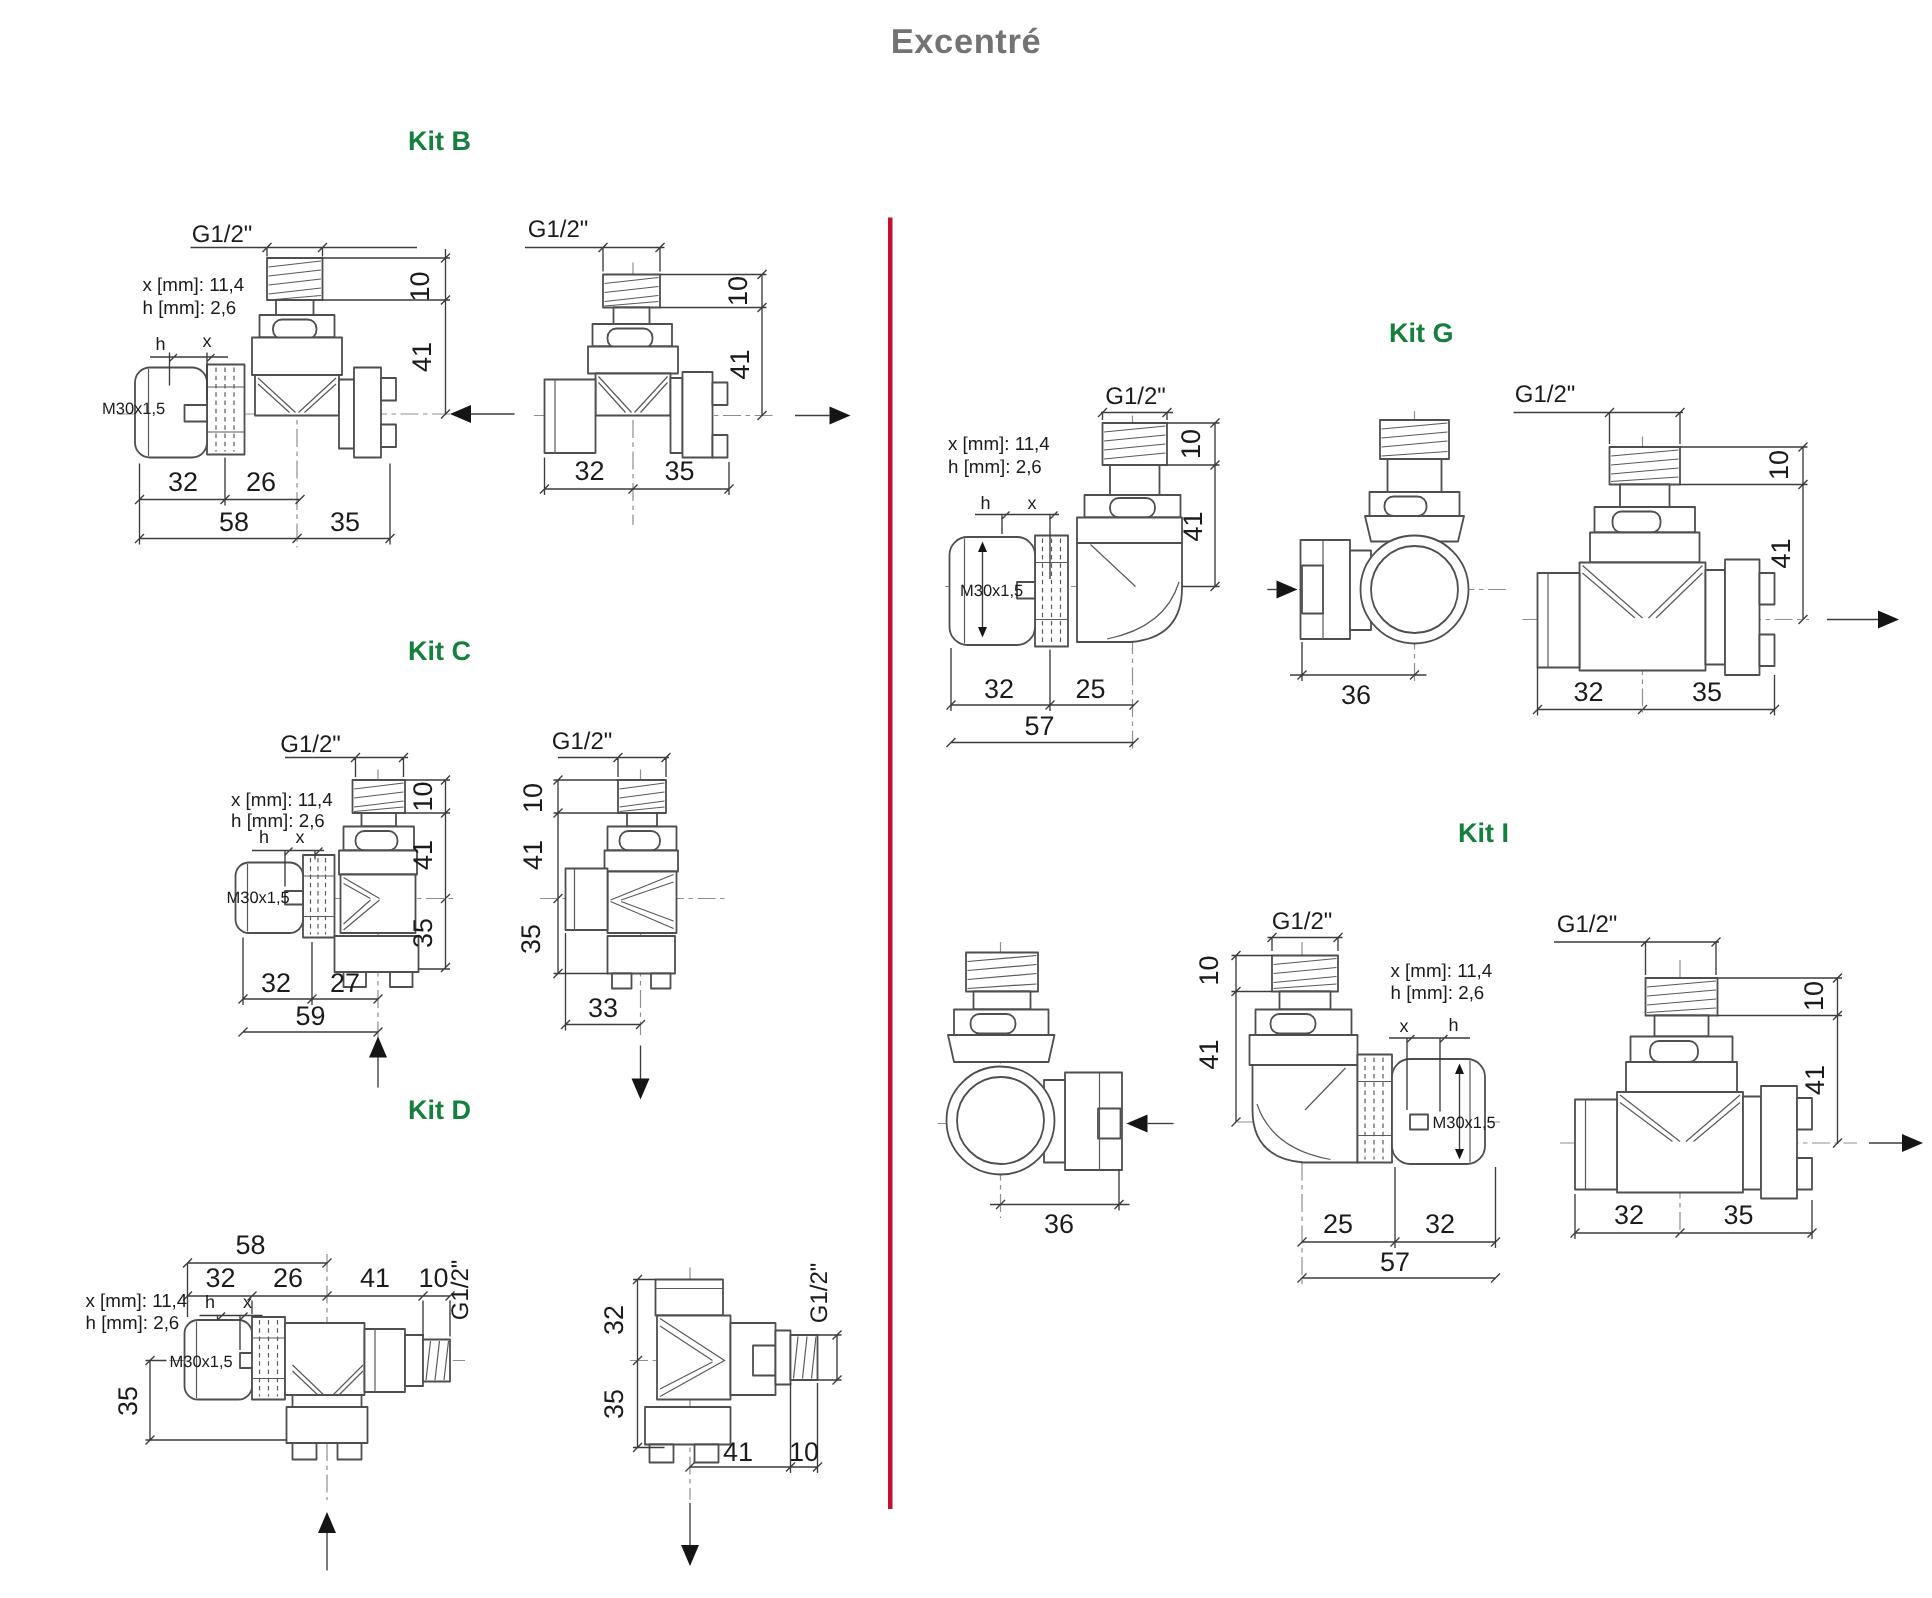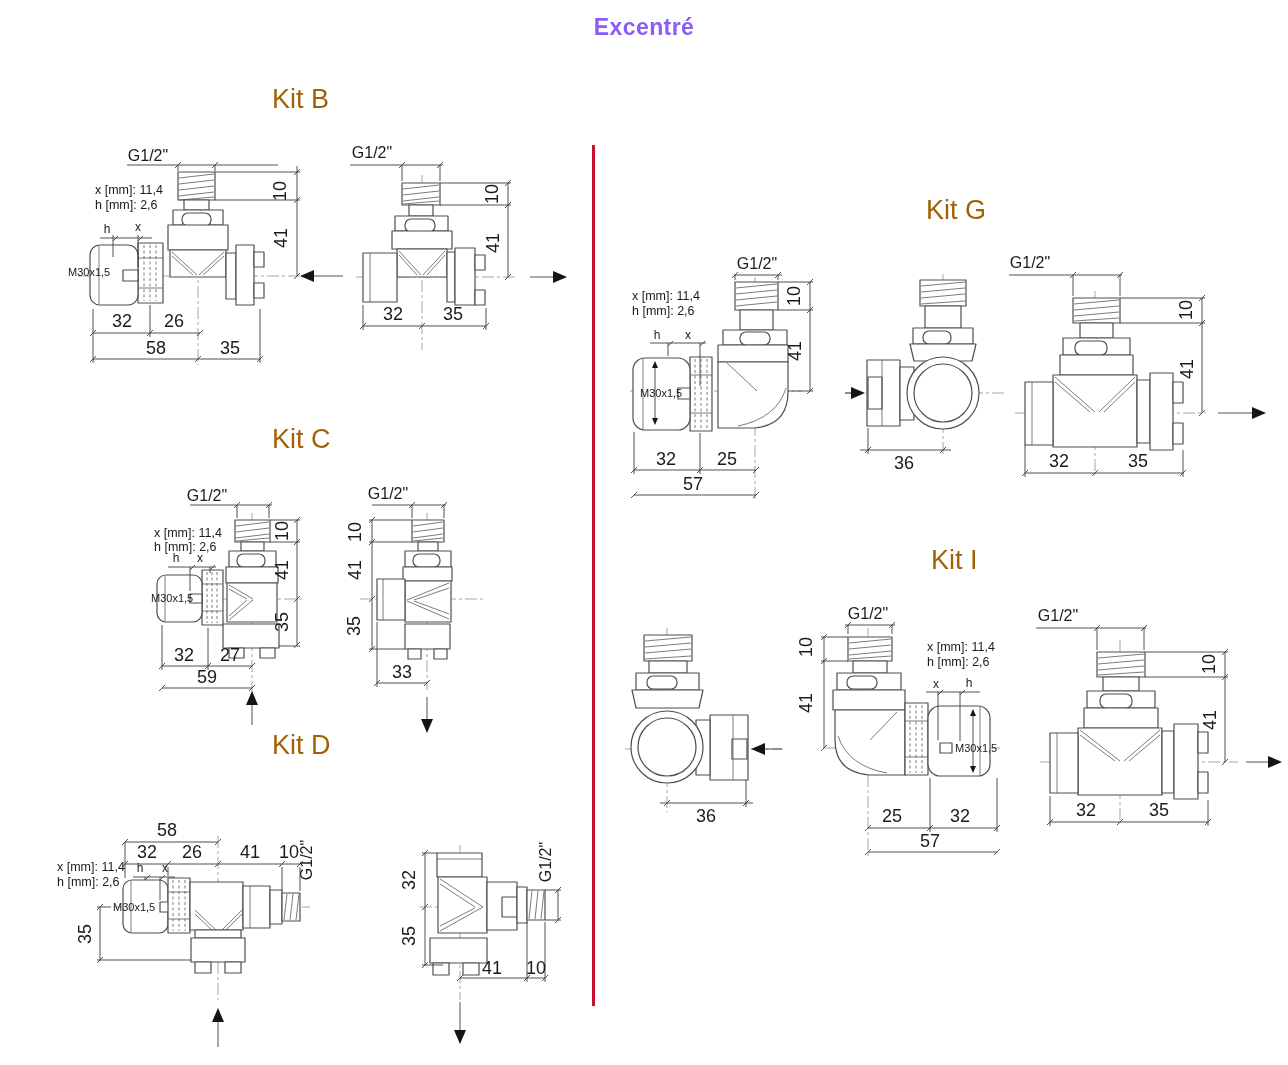--- a/index.html
+++ b/index.html
@@ -1,18 +1,18 @@
 <!DOCTYPE html>
 <html><head>
 <meta charset="utf-8">
 <style>
   html,body{margin:0;padding:0;background:#fff}
   .canvas{position:relative;width:1288px;height:1065px;background:#fff;font-family:"Liberation Sans",sans-serif;overflow:hidden}
-  .title{position:absolute;left:0;top:14px;width:100%;text-align:center;font-size:23px;font-weight:bold;color:#8b5cf6;letter-spacing:.4px}
-  .kit{position:absolute;font-size:27px;font-weight:normal;color:#a16207;white-space:nowrap}
+  .title{position:absolute;left:0;top:14px;width:100%;text-align:center;font-size:23px;font-weight:bold;color:#737373;letter-spacing:.4px}
+  .kit{position:absolute;font-size:18px;font-weight:bold;color:#15803d;white-space:nowrap}
   .divider{position:absolute;left:592px;top:145px;width:3px;height:861px;background:#c8102e}
   svg.d{position:absolute;overflow:visible}
   .vo{fill:#fff;stroke:#4f4f4f;stroke-width:1.2;stroke-linejoin:round}
   .vn{fill:none;stroke:#4f4f4f;stroke-width:1.2}
   .th{fill:none;stroke:#5a5a5a;stroke-width:.8}
   .dsh{fill:none;stroke:#5a5a5a;stroke-width:.8;stroke-dasharray:3 2.5}
   .dm{fill:none;stroke:#3c3c3c;stroke-width:.9}
   .cl{fill:none;stroke:#8f8f8f;stroke-width:.8;stroke-dasharray:12 3 3 3}
   text{fill:#1b1b1b}
   .n{font-size:18px}
@@ -24,22 +24,22 @@
 </style>
 </head>
 <body>
 
 <div class="canvas">
 
   <div class="title">Excentré</div>
   <div class="kit" style="left:272px;top:84px">Kit B</div>
   <div class="kit" style="left:272px;top:424px">Kit C</div>
   <div class="kit" style="left:272px;top:730px">Kit D</div>
-  <div class="kit" style="left:926px;top:195px">Kit G</div>
-  <div class="kit" style="left:931px;top:545px">Kit I</div>
+  <div class="kit" style="left:926px;top:212px">Kit G</div>
+  <div class="kit" style="left:972px;top:545px">Kit I</div>
   <div class="divider"></div>
 
   <svg class="d" style="left:60px;top:145px" width="285" height="228" viewBox="0 0 285 228">
     <g class="cl">
         <path d="M18,131 H250 M138,36 V220"></path>
       </g>
     <g>
       <rect class="vo" x="118" y="27" width="37" height="28"></rect>
       <path class="th" d="M119,33 l35,-4 M119,39 l35,-4 M119,45 l35,-4 M119,51 l35,-4 M119,55 l35,-3"></path>
       <rect class="vo" x="124" y="55" width="25" height="10"></rect>

